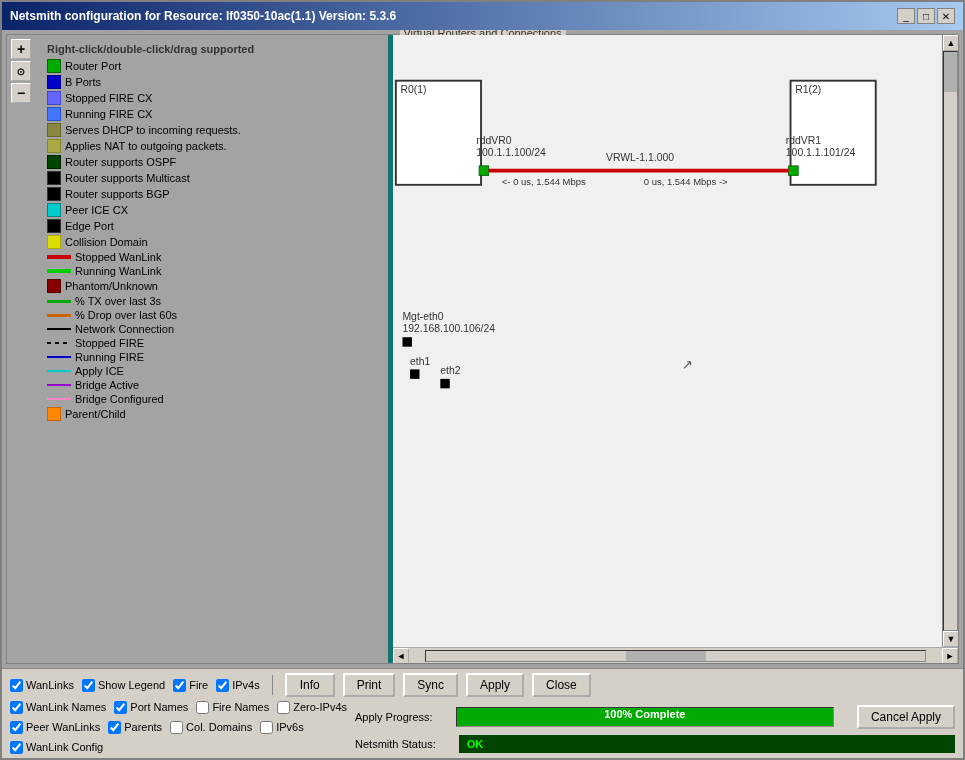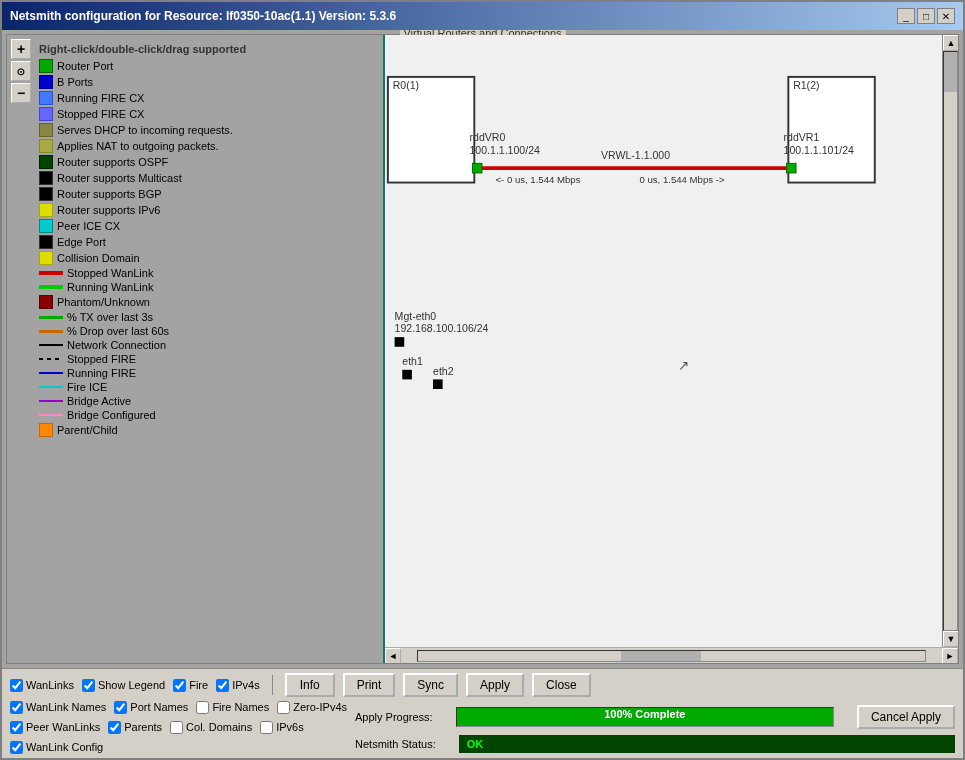--- a/index.html
+++ b/index.html
@@ -75,24 +75,25 @@
     }
     .canvas-area {
       flex: 1;
       display: flex;
       overflow: hidden;
       position: relative;
     }
     .legend-panel {
       width: 350px;
       flex-shrink: 0;
-      border-right: 2px solid #0f766e;
+      border-right: 5px solid #0f766e;
       padding: 8px 4px;
       overflow-y: auto;
       font-size: 11px;
+      margin-left: 8px;
     }
     .legend-header {
       font-size: 11px;
       font-weight: bold;
       margin-bottom: 4px;
       color: #333;
     }
     .legend-item {
       display: flex;
       align-items: center;
@@ -314,52 +315,48 @@
 
           <div class="legend-item">
             <div style="width:14px;height:14px;background:#00aa00;border:1px solid #006600;margin-right:4px;flex-shrink:0;"></div>
             <span>Router Port</span>
           </div>
           <div class="legend-item">
             <div style="width:14px;height:14px;background:#0000cc;border:1px solid #000088;margin-right:4px;flex-shrink:0;"></div>
             <span>B Ports</span>
           </div>
           <div class="legend-item">
+            <div style="width:14px;height:14px;background:#6666ff;border:1px solid #4444cc;margin-right:4px;flex-shrink:0;"></div>
+            <span>Stopped FIRE CX</span>
+          </div>
+          <div class="legend-item">
             <div style="width:14px;height:14px;background:#4477ff;border:1px solid #2255cc;margin-right:4px;flex-shrink:0;"></div>
             <span>Running FIRE CX</span>
           </div>
           <div class="legend-item">
-            <div style="width:14px;height:14px;background:#6666ff;border:1px solid #4444cc;margin-right:4px;flex-shrink:0;"></div>
-            <span>Stopped FIRE CX</span>
-          </div>
-          <div class="legend-item">
             <div style="width:14px;height:14px;background:#888844;border:1px solid #666622;margin-right:4px;flex-shrink:0;"></div>
             <span>Serves DHCP to incoming requests.</span>
           </div>
           <div class="legend-item">
             <div style="width:14px;height:14px;background:#aaaa44;border:1px solid #888822;margin-right:4px;flex-shrink:0;"></div>
             <span>Applies NAT to outgoing packets.</span>
           </div>
           <div class="legend-item">
             <div style="width:14px;height:14px;background:#004400;border:1px solid #002200;margin-right:4px;flex-shrink:0;"></div>
             <span>Router supports OSPF</span>
           </div>
           <div class="legend-item">
             <div style="width:14px;height:14px;background:#000000;border:1px solid #333;margin-right:4px;flex-shrink:0;"></div>
             <span>Router supports Multicast</span>
           </div>
           <div class="legend-item">
             <div style="width:14px;height:14px;background:#000000;border:1px solid #333;margin-right:4px;flex-shrink:0;"></div>
             <span>Router supports BGP</span>
           </div>
           <div class="legend-item">
-            <div style="width:14px;height:14px;background:#dddd00;border:1px solid #aaaa00;margin-right:4px;flex-shrink:0;"></div>
-            <span>Router supports IPv6</span>
-          </div>
-          <div class="legend-item">
             <div style="width:14px;height:14px;background:#00cccc;border:1px solid #008888;margin-right:4px;flex-shrink:0;"></div>
             <span>Peer ICE CX</span>
           </div>
           <div class="legend-item">
             <div style="width:14px;height:14px;background:#000000;border:1px solid #333;margin-right:4px;flex-shrink:0;"></div>
             <span>Edge Port</span>
           </div>
           <div class="legend-item">
             <div style="width:14px;height:14px;background:#dddd00;border:1px solid #aaaa00;margin-right:4px;flex-shrink:0;"></div>
             <span>Collision Domain</span>
@@ -391,21 +388,21 @@
           <div class="legend-item">
             <div style="width:24px;height:2px;background:repeating-linear-gradient(to right,#000 0px,#000 4px,transparent 4px,transparent 8px);margin-right:4px;flex-shrink:0;"></div>
             <span>Stopped FIRE</span>
           </div>
           <div class="legend-item">
             <div style="width:24px;height:2px;background:#0000cc;margin-right:4px;flex-shrink:0;"></div>
             <span>Running FIRE</span>
           </div>
           <div class="legend-item">
             <div style="width:24px;height:2px;background:#00cccc;margin-right:4px;flex-shrink:0;"></div>
-            <span>Fire ICE</span>
+            <span>Apply ICE</span>
           </div>
           <div class="legend-item">
             <div style="width:24px;height:2px;background:#9900cc;margin-right:4px;flex-shrink:0;"></div>
             <span>Bridge Active</span>
           </div>
           <div class="legend-item">
             <div style="width:24px;height:2px;background:#ff88cc;margin-right:4px;flex-shrink:0;"></div>
             <span>Bridge Configured</span>
           </div>
           <div class="legend-item">

